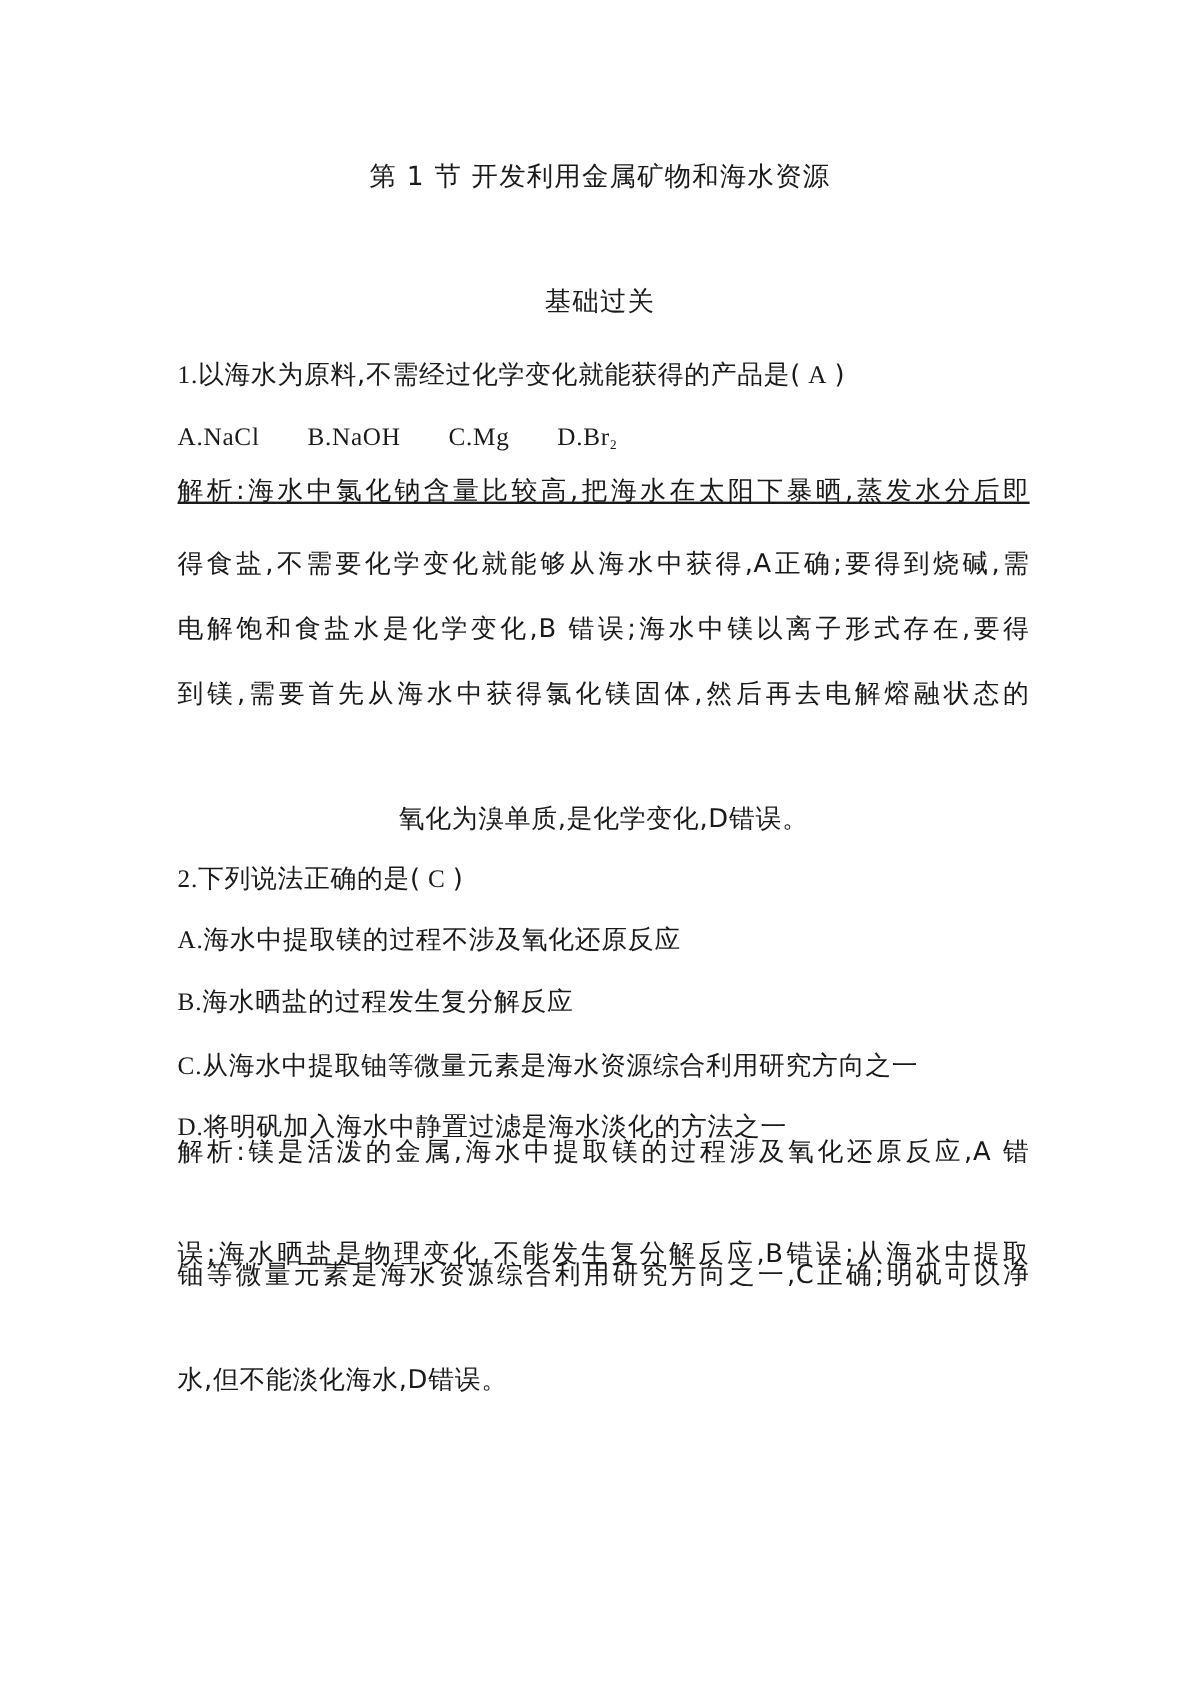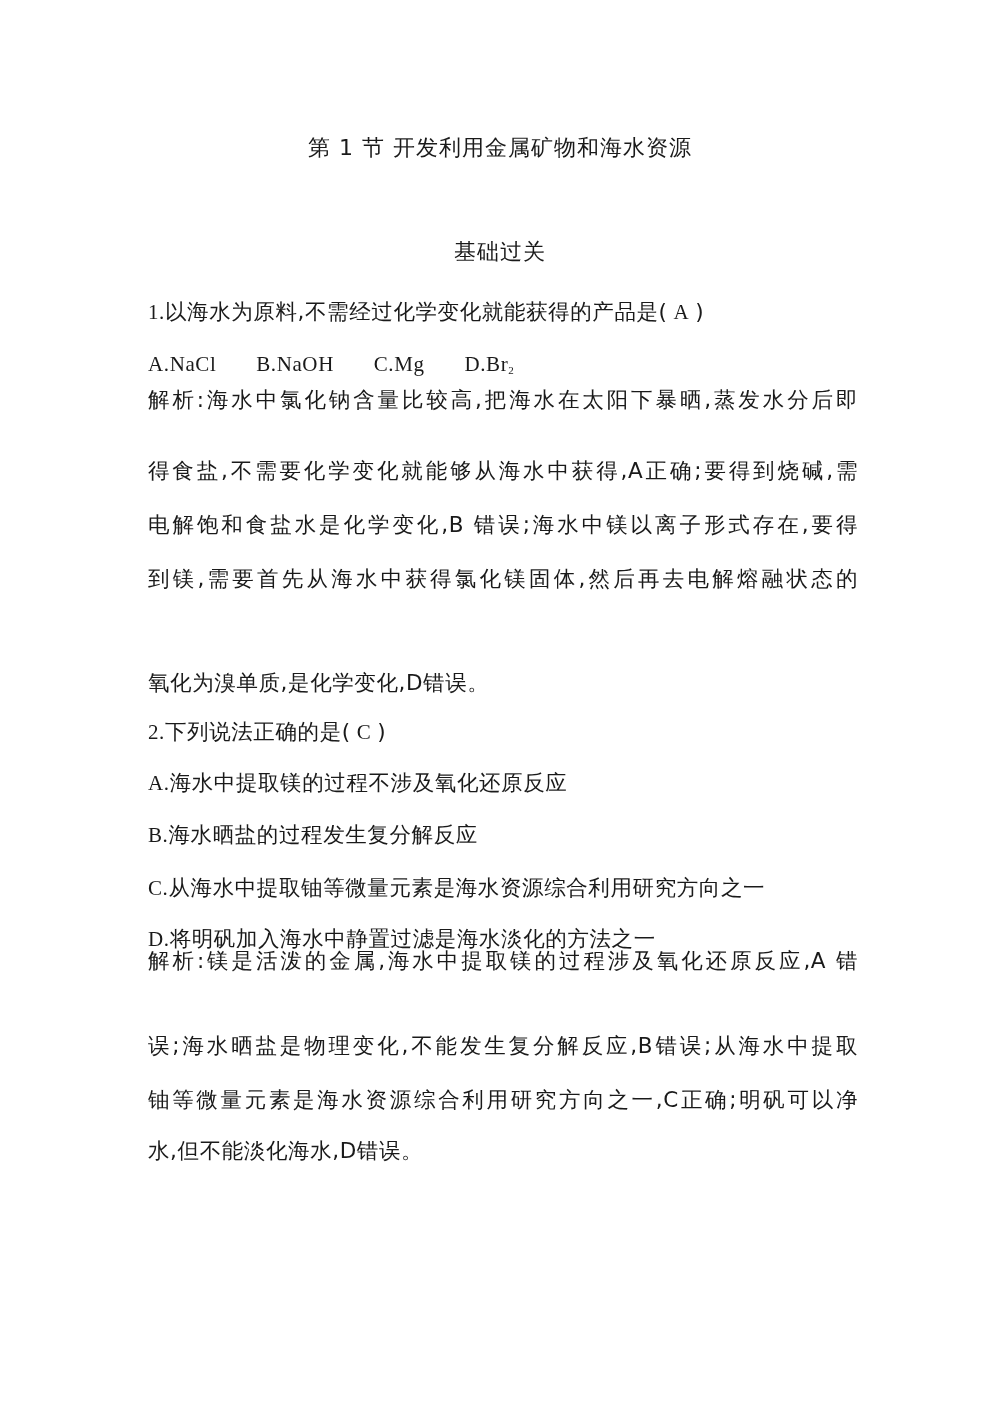--- a/index.html
+++ b/index.html
@@ -36,33 +36,33 @@
     <span class="latin">1.</span><span>以海水为原料,不需经过化学变化就能获得的产品是(</span><span class="answer latin">A</span><span>)</span>
   </div>
 
   <div class="line opts latin" style="top:343px;">
     <span class="opt"><span>A.</span><span>NaCl</span></span>
     <span class="opt"><span>B.</span><span>NaOH</span></span>
     <span class="opt"><span>C.</span><span>Mg</span></span>
     <span class="opt"><span>D.</span><span>Br</span><sub>2</sub></span>
   </div>
 
-  <div class="line just" style="top:379px;">解析:海水中氯化钠含量比较高,把海水在太阳下暴晒,蒸发水分后即</div>
+  <div class="line just" style="top:389px;text-decoration:underline;">解析:海水中氯化钠含量比较高,把海水在太阳下暴晒,蒸发水分后即</div>
   <div class="line just" style="top:450px;">得食盐,不需要化学变化就能够从海水中获得,A正确;要得到烧碱,需</div>
   <div class="line just" style="top:504px;">电解饱和食盐水是化学变化,B 错误;海水中镁以离子形式存在,要得</div>
   <div class="line just" style="top:558px;">到镁,需要首先从海水中获得氯化镁固体,然后再去电解熔融状态的</div>
-  <div class="line" style="top:662px;">氧化为溴单质,是化学变化,D错误。</div>
+  <div class="line" style="top:662px;text-align:center;">氧化为溴单质,是化学变化,D错误。</div>
 
   <div class="line" style="top:711px;">
     <span class="latin">2.</span><span>下列说法正确的是(</span><span class="answer latin">C</span><span>)</span>
   </div>
 
   <div class="line" style="top:762px;"><span class="latin">A.</span><span>海水中提取镁的过程不涉及氧化还原反应</span></div>
   <div class="line" style="top:814px;"><span class="latin">B.</span><span>海水晒盐的过程发生复分解反应</span></div>
   <div class="line" style="top:918px;"><span class="latin">D.</span><span>将明矾加入海水中静置过滤是海水淡化的方法之一</span></div>
   <div class="line" style="top:867px;"><span class="latin">C.</span><span>从海水中提取铀等微量元素是海水资源综合利用研究方向之一</span></div>
 
   <div class="line just" style="top:940px;">解析:镁是活泼的金属,海水中提取镁的过程涉及氧化还原反应,A 错</div>
   <div class="line just" style="top:1025px;">误;海水晒盐是物理变化,不能发生复分解反应,B错误;从海水中提取</div>
-  <div class="line just" style="top:1079px;">铀等微量元素是海水资源综合利用研究方向之一,C正确;明矾可以净</div>
+  <div class="line just" style="top:1042px;">铀等微量元素是海水资源综合利用研究方向之一,C正确;明矾可以净</div>
   <div class="line" style="top:1130px;">水,但不能淡化海水,D错误。</div>
 
 </div>
 
 </body></html>

